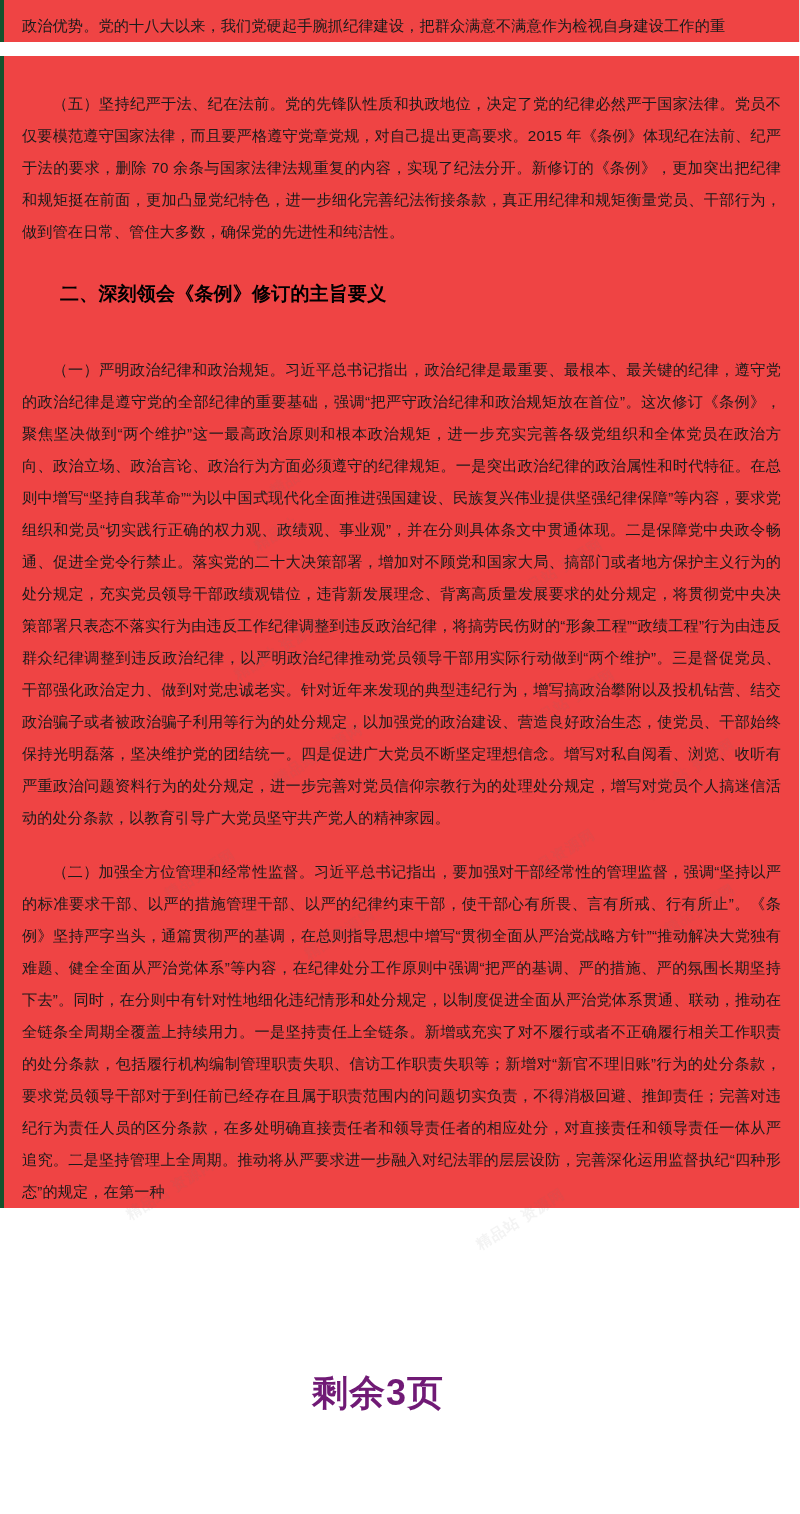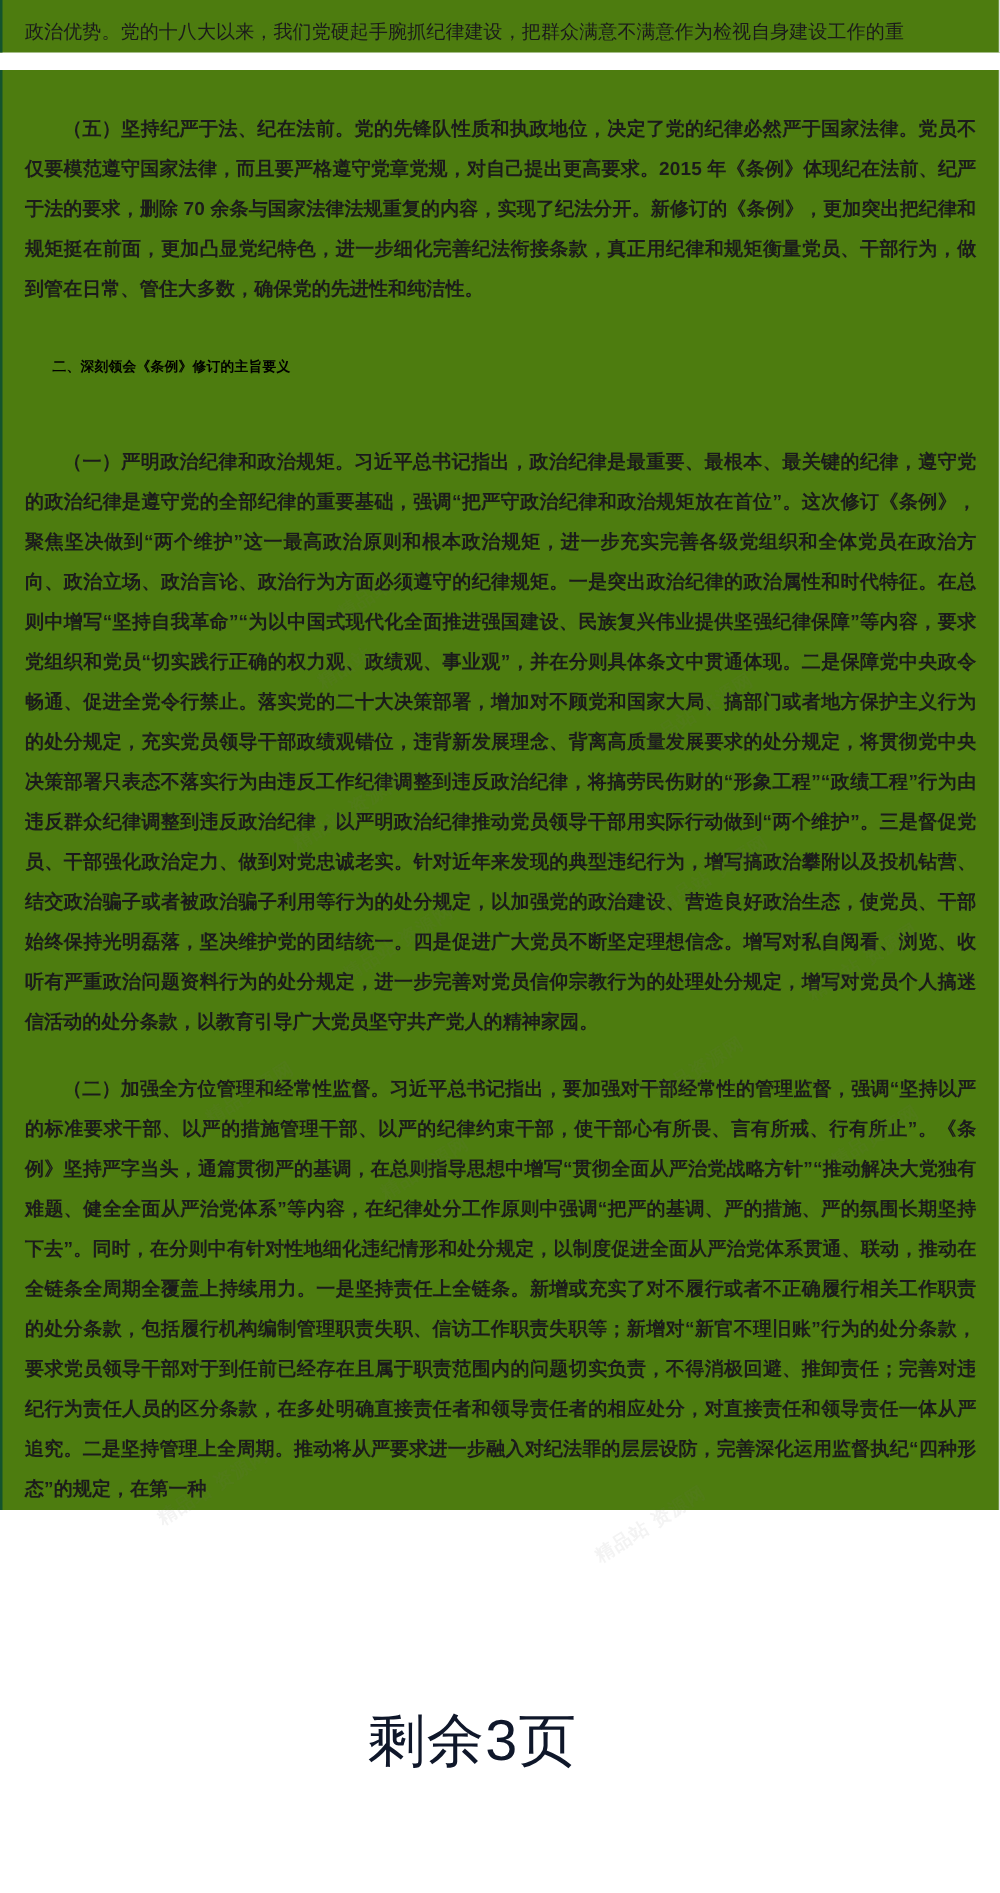--- a/index.html
+++ b/index.html
@@ -21,22 +21,22 @@
     position: relative;
     width: 800px;
     height: 1514px;
     background: #ffffff;
     overflow: hidden;
   }
 
   
   .sheet {
     position: relative;
-    background: #4d7c0f;
-    border-left: 2px solid #14532d;
+    background: #ef4444;
+    border-left: 4px solid #14532d;
     border-right: 1px solid #e3e3e3;
     width: 800px;
     padding: 0 18px;
     overflow: hidden;
   }
   .sheet.first { border-top: none; }
 
   .sheet-gap {
     height: 14px;
     background: #ffffff;
@@ -47,24 +47,24 @@
   .para {
     font-size: 15.2px;
     line-height: 32px;
     color: #1b1b1b;
     text-align: justify;
     text-justify: inter-ideograph;
     margin: 0;
     letter-spacing: 0.1px;
     font-weight: 400;
   }
-  .para.indent { text-indent: 2em; font-weight: bold; }
+  .para.indent { text-indent: 2em; }
 
   .heading {
-    font-size: 11px;
+    font-size: 19px;
     line-height: 32px;
     color: #000000;
     font-weight: bold;
     margin: 0;
     text-indent: 2em;
     letter-spacing: 0.2px;
   }
   .spacer-md { height: 22px; }
   .spacer-lg { height: 30px; }
 
@@ -96,23 +96,23 @@
     background: #ffffff;
     display: flex;
     align-items: center;
     justify-content: center;
     z-index: 20;
   }
   .footer-banner-inner {
     display: flex;
     align-items: baseline;
     justify-content: center;
-    color: #0f172a;
-    font-weight: normal;
-    font-size: 46px;
+    color: #701a75;
+    font-weight: bold;
+    font-size: 36px;
     letter-spacing: 1px;
     transform: translateY(-16px);
   }
   .footer-banner-inner .seg-left { margin-right: 44px; }
   .footer-banner-inner .seg-right { }
 </style>
 </head>
 <body>
 
 <div class="page-viewport">

